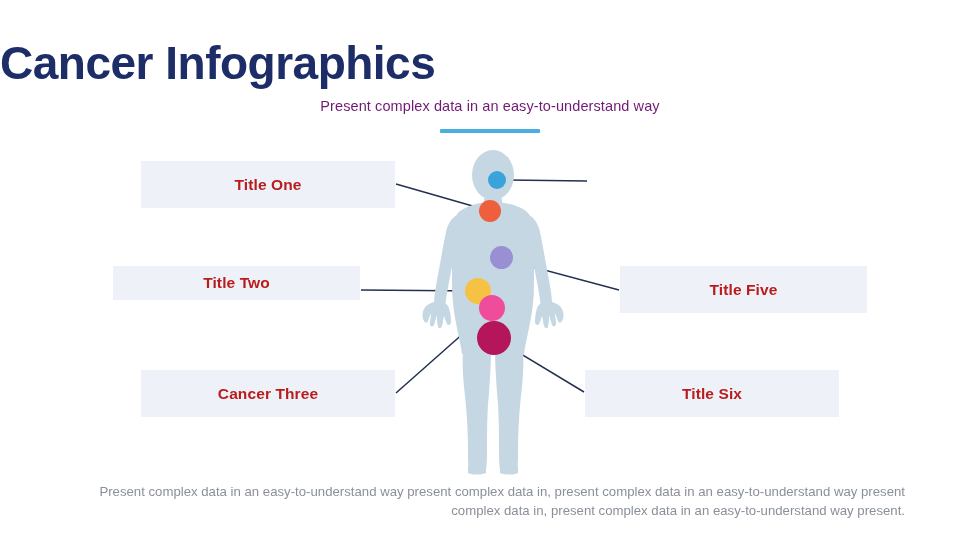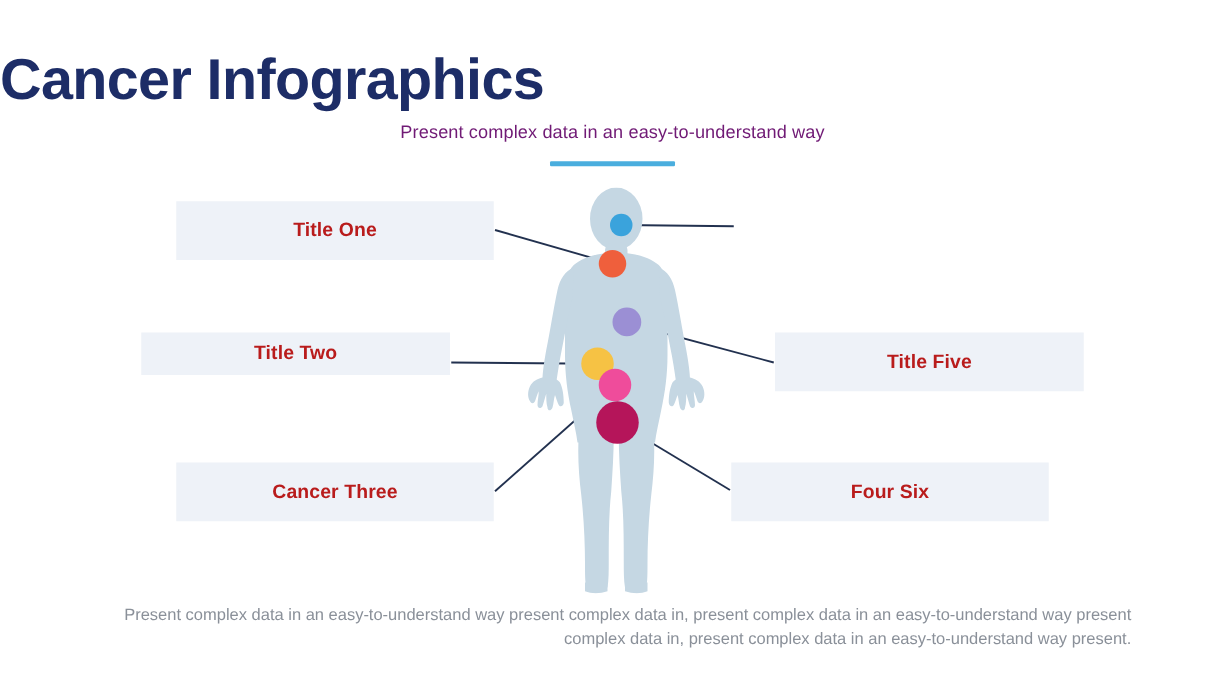--- a/index.html
+++ b/index.html
@@ -239,18 +239,18 @@
   <div class="label-box" id="box-two">
     <span class="label-text">Title Two</span>
   </div>
   <div class="label-box" id="box-three">
     <span class="label-text">Cancer Three</span>
   </div>
   <div class="label-box" id="box-five">
     <span class="label-text">Title Five</span>
   </div>
   <div class="label-box" id="box-six">
-    <span class="label-text">Four Six</span>
+    <span class="label-text">Title Six</span>
   </div>
 
   <div id="footer-text">Present complex data in an easy-to-understand way present complex data in, present complex data in an easy-to-understand way present complex data in, present complex data in an easy-to-understand way present.</div>
 
 </div>
 
 </body></html>

